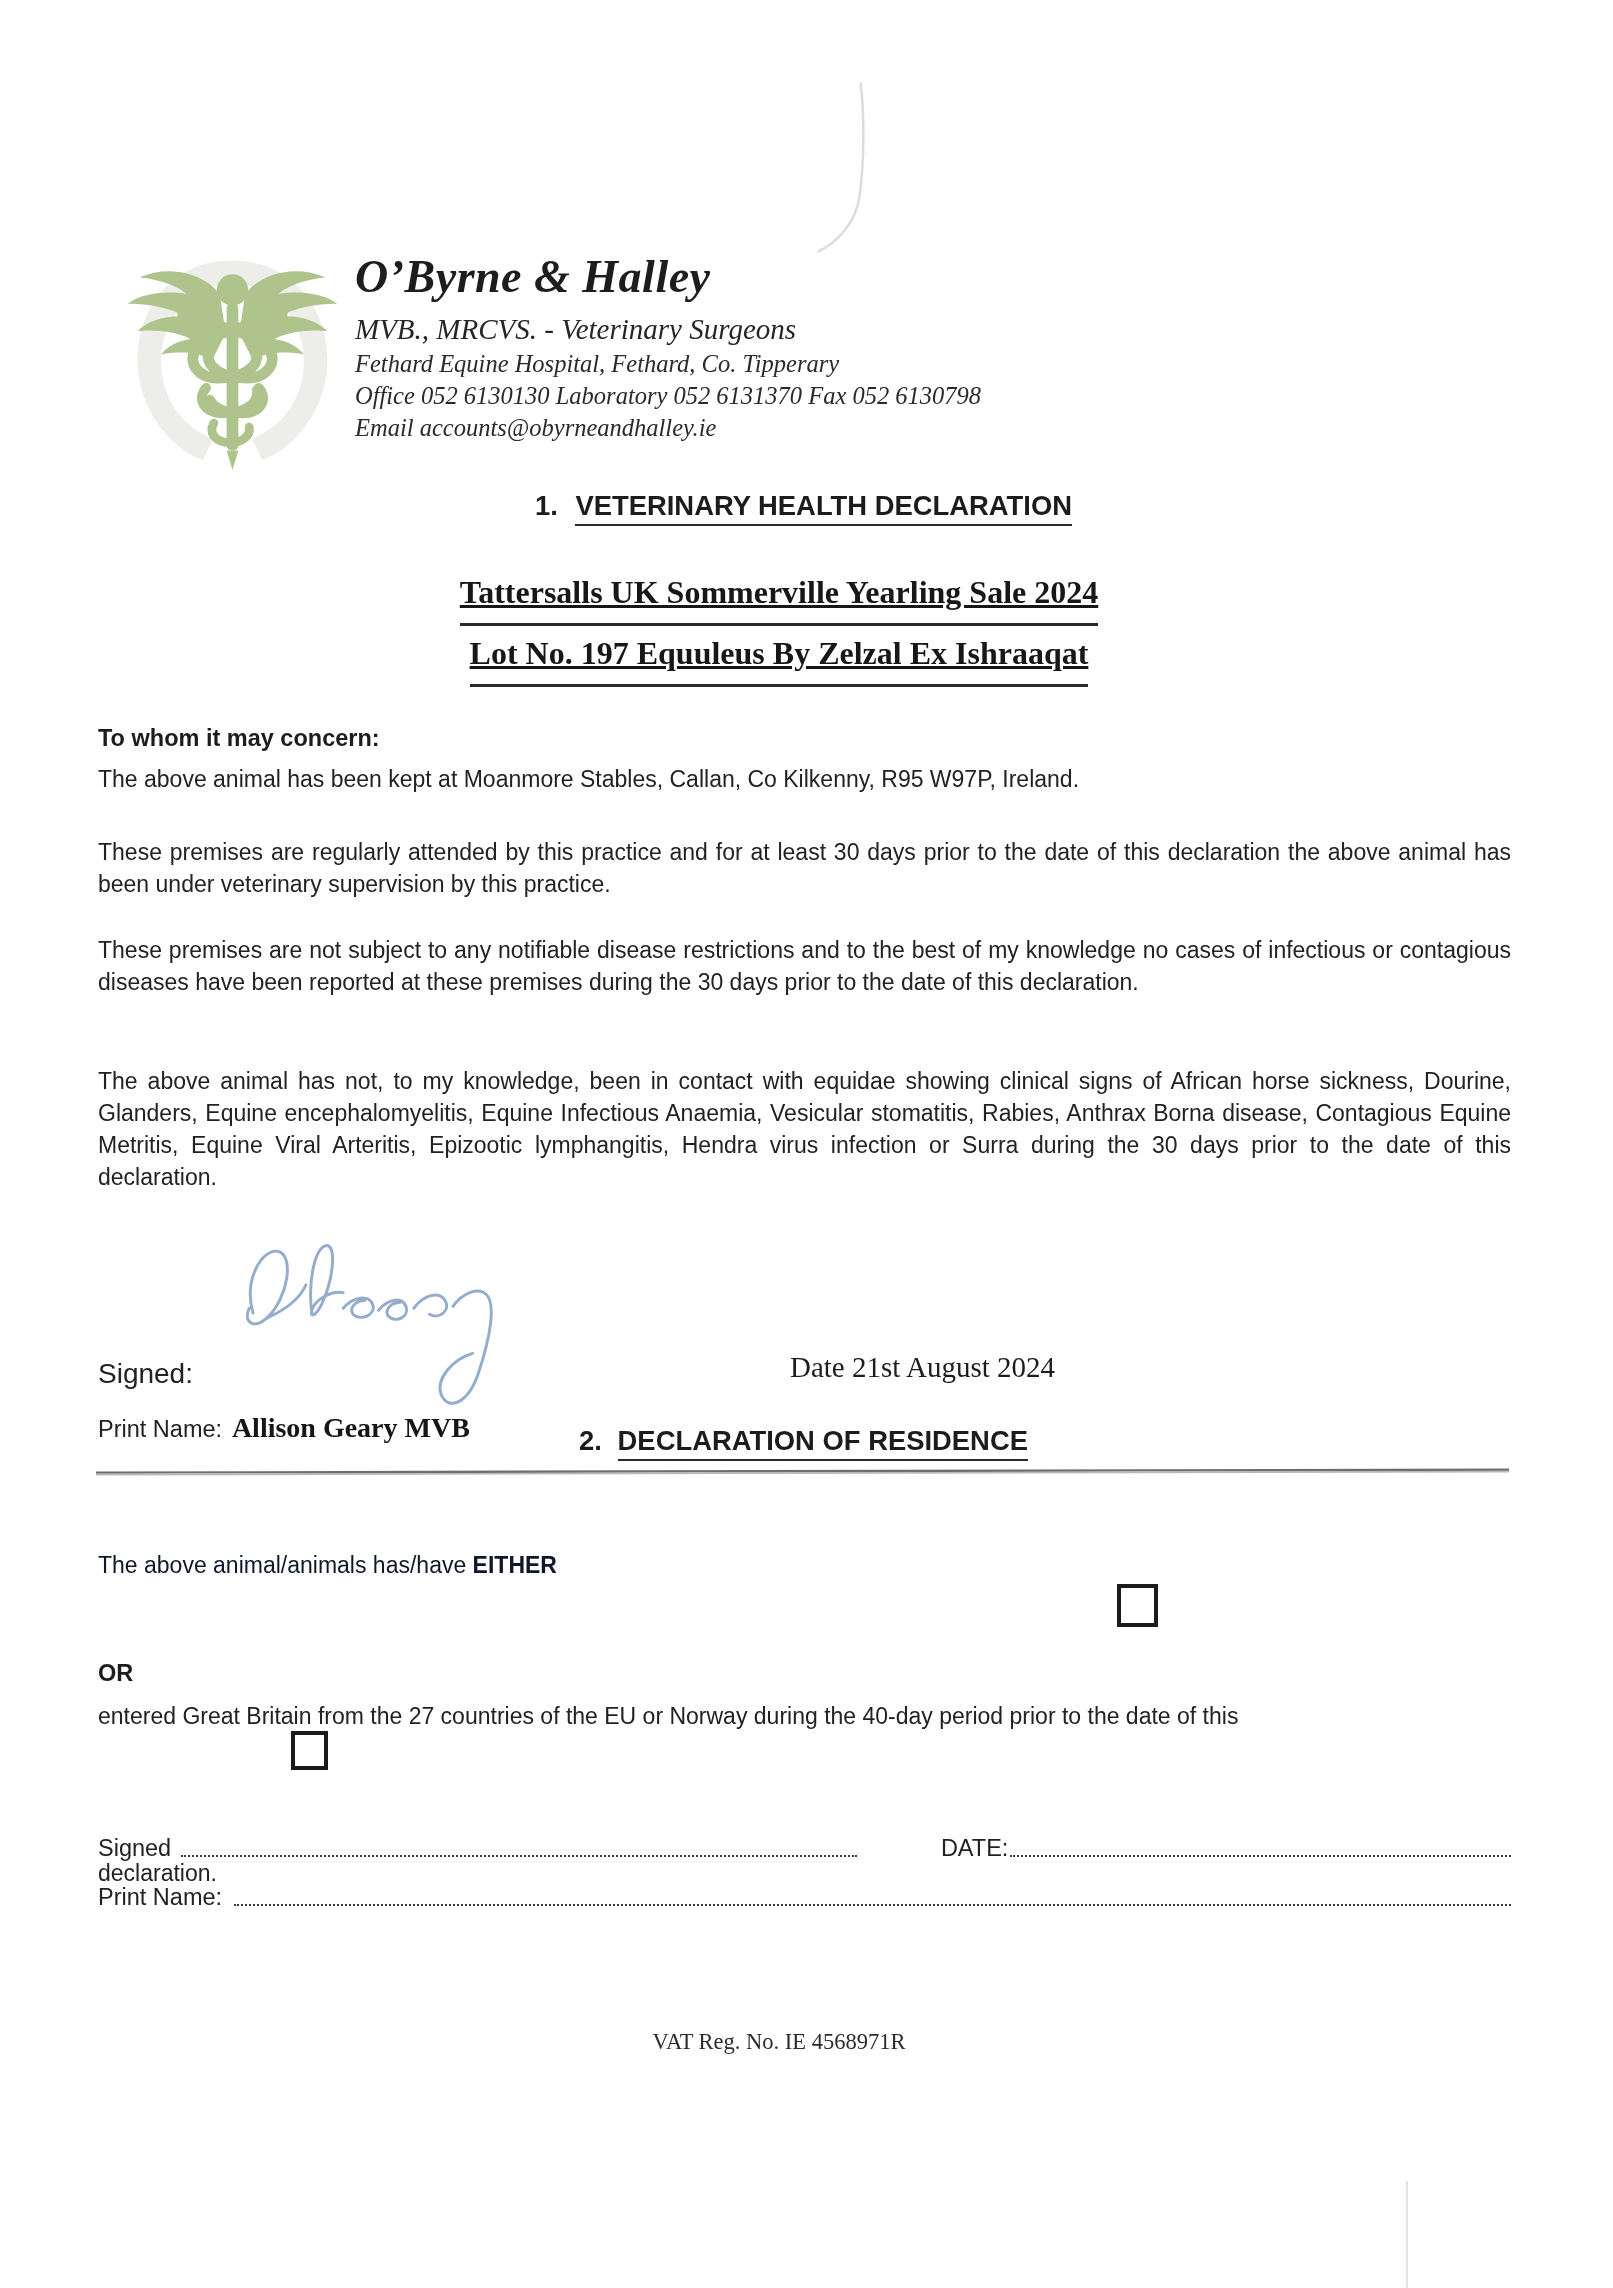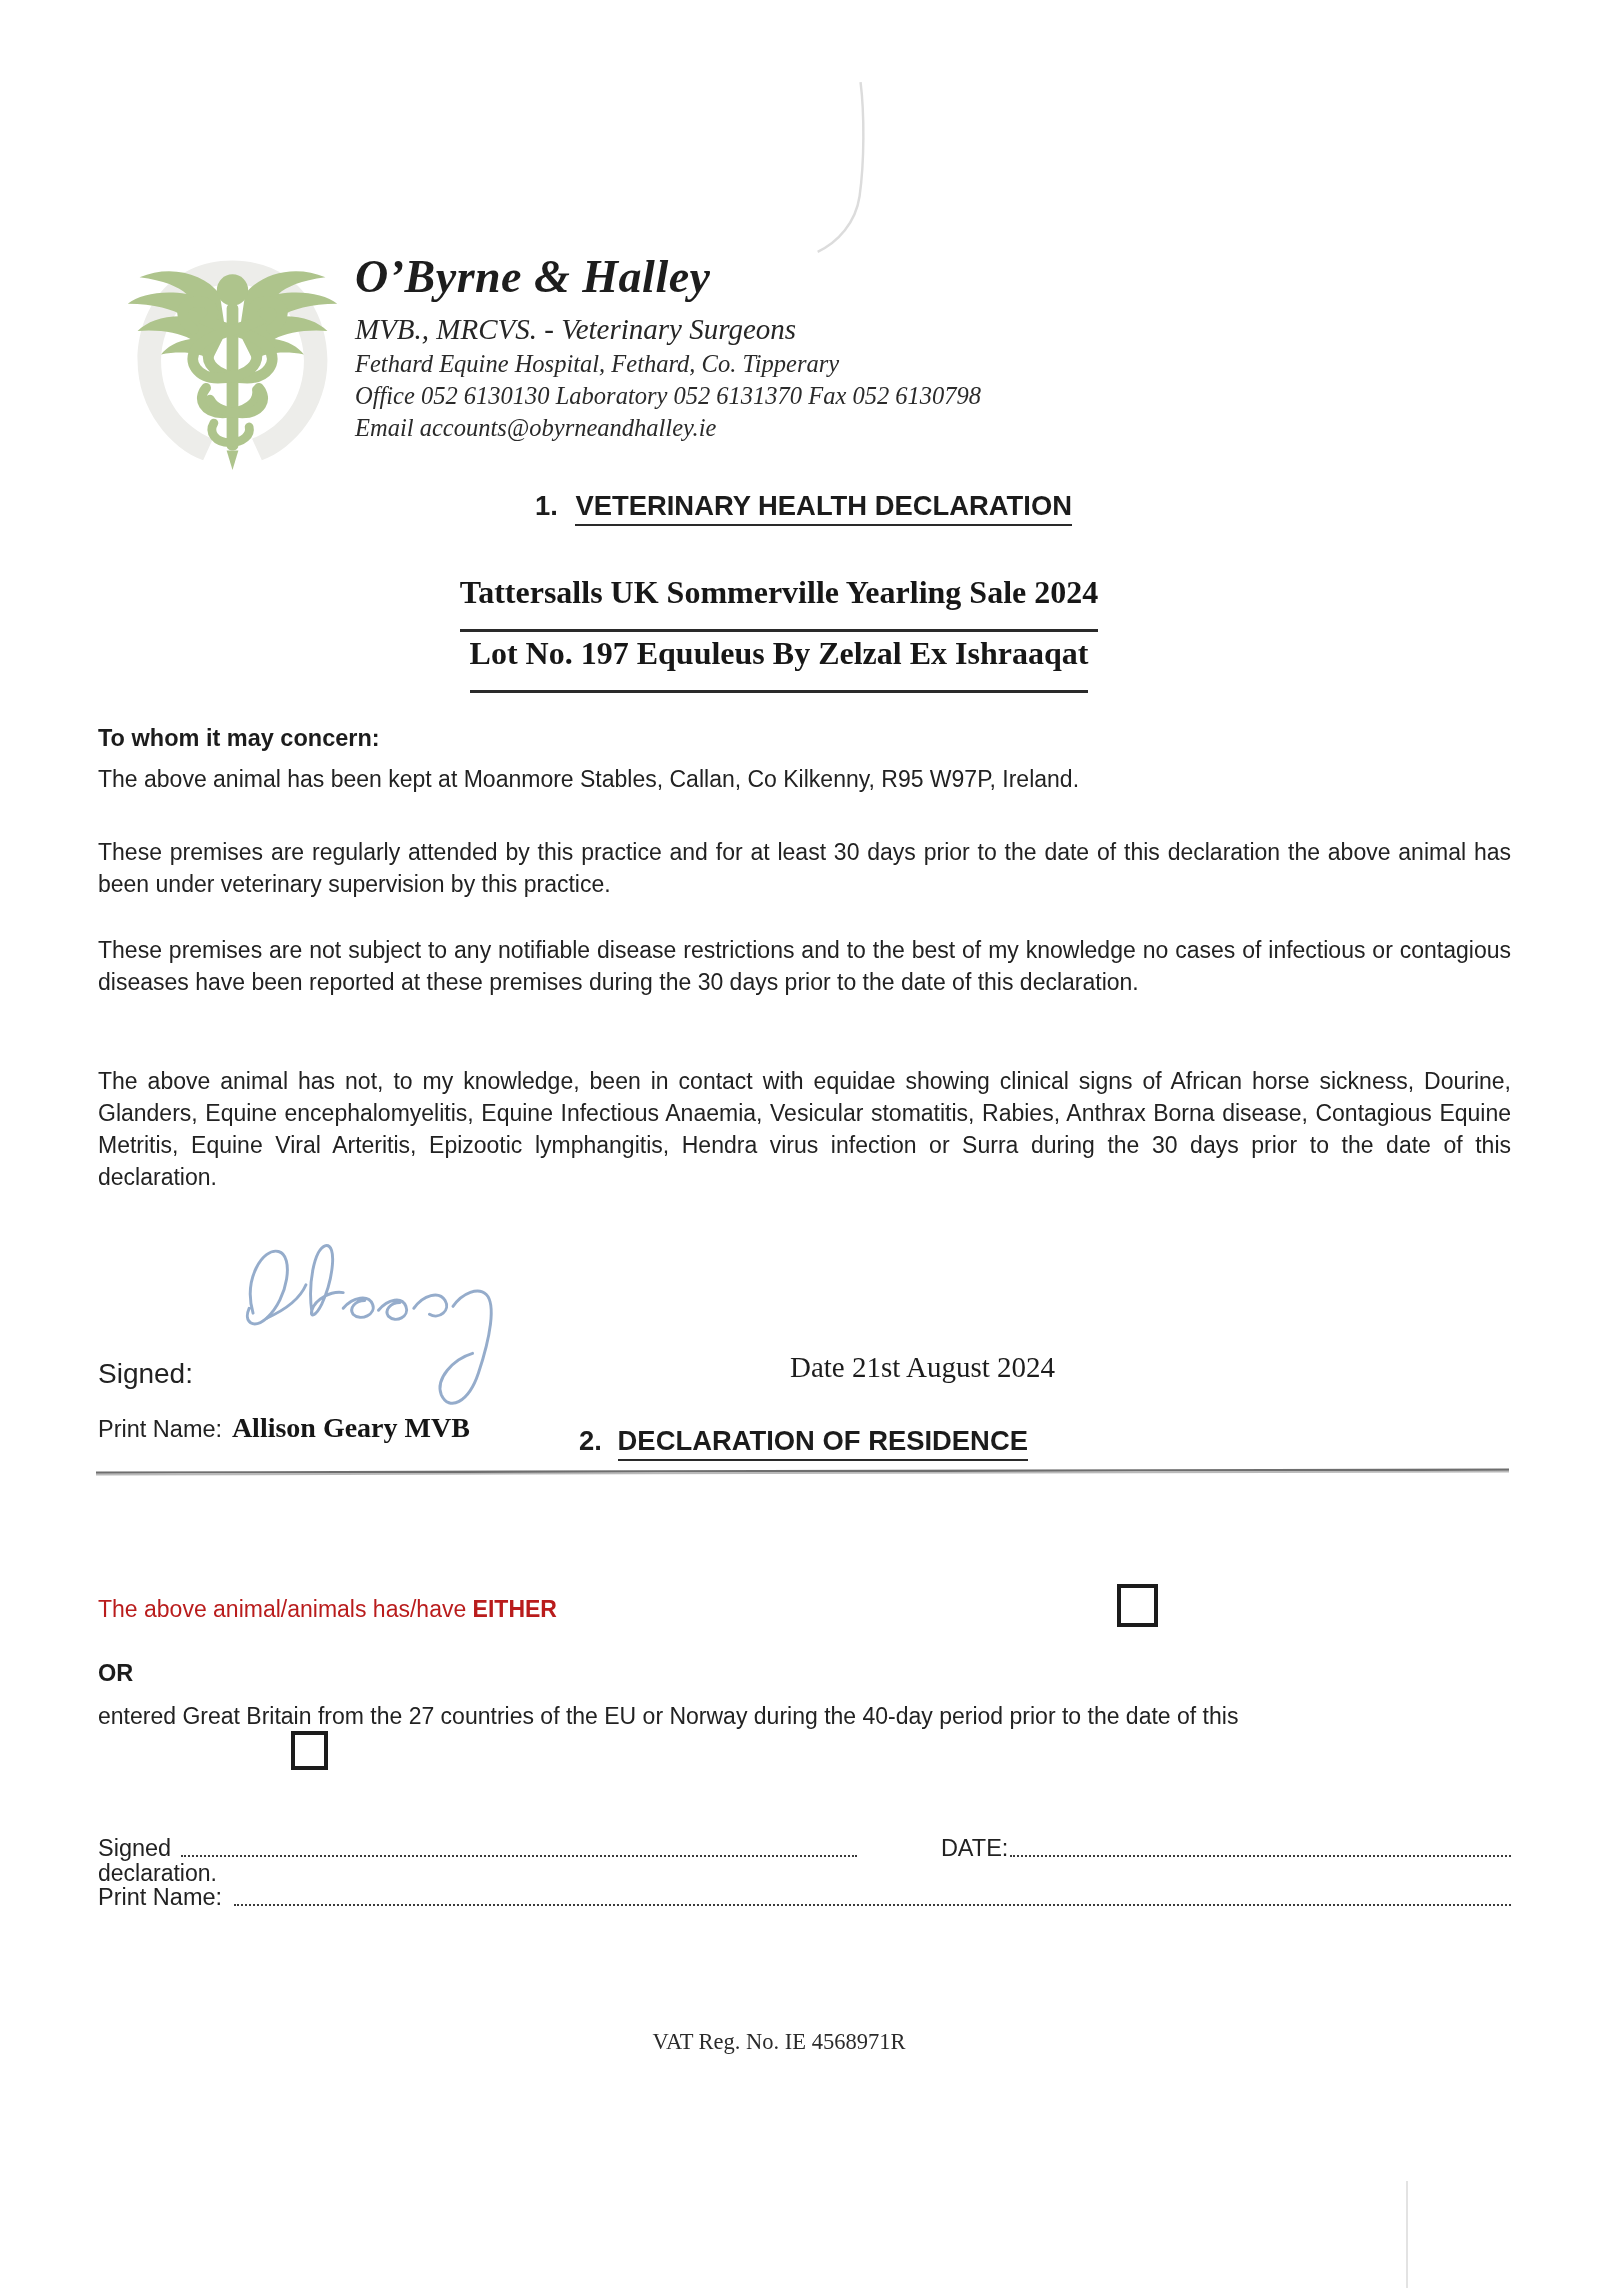--- a/index.html
+++ b/index.html
@@ -19,21 +19,21 @@
   .practice-name{font-size:46px;font-weight:bold;letter-spacing:0.5px;color:#1d1d1d;line-height:1.05;}
   .qualifications{font-size:29px;margin-top:11.8px;color:#262626;}
   .addr-line{font-size:24.5px;margin-top:3.9px;color:#2a2a2a;}
 
   
   .sec1-heading-row{left:98px;top:490px;width:1411px;text-align:center;font-size:27.4px;font-weight:bold;color:#1c1c1c;}
   .sec1-heading-row .num{margin-right:17.6px;}
   .uline{border-bottom:2.9px solid #2a2a2a;padding-bottom:2.9px;}
   .sale-title{left:98px;top:574px;width:1362px;text-align:center;font-family:"Liberation Serif", serif;font-weight:bold;font-size:32px;color:#171717;}
   .lot-title{left:98px;top:635px;width:1362px;text-align:center;font-family:"Liberation Serif", serif;font-weight:bold;font-size:32px;color:#171717;}
-  .uline2{border-bottom:3.9px solid #2a2a2a;padding-bottom:19px;}
+  .uline2{border-bottom:3.9px solid #2a2a2a;padding-bottom:13px;text-decoration:underline;}
 
   
   .body-text{font-size:23px;line-height:32px;color:#222;}
   .salutation{left:98px;top:725px;width:1411px;font-weight:bold;font-size:23.5px;color:#1c1c1c;}
   .para1{left:98px;top:763px;width:1411px;}
   .para2{left:98px;top:836px;width:1413px;text-align:justify;}
   .para3{left:98px;top:934px;width:1413px;text-align:justify;}
   .para4{left:98px;top:1065px;width:1413px;text-align:justify;}
 
   
@@ -44,21 +44,21 @@
   .print-value{font-family:"Liberation Serif", serif;font-weight:bold;font-size:28px;color:#161616;margin-left:9.8px;}
 
   
   .divider{left:96px;top:1470px;width:1413px;height:3.9px;
     background:linear-gradient(180deg,#6e6e6e 0 45%,#b9b9b9 55% 100%);
     transform:rotate(-0.12deg);}
 
   .sec2-heading-row{left:98px;top:1425px;width:1411px;text-align:center;font-size:27.4px;font-weight:bold;color:#1c1c1c;}
   .sec2-heading-row .num{margin-right:15.7px;}
 
-  .either-line{left:98px;top:1552px;width:1411px;font-size:23px;color:#b91c1c;margin-top:44px;}
+  .either-line{left:98px;top:1552px;width:1411px;font-size:23px;color:#0f172a;}
   .either-bold{font-weight:bold;}
   .option1-line{left:98px;top:1604px;font-size:23px;color:#222;}
   .checkbox{border:4.9px solid #1b1b1b;background:#fff;}
   .checkbox1{left:1117px;top:1584px;width:33px;height:35px;}
   .or-label{left:98px;top:1660px;font-size:23.5px;font-weight:bold;color:#1c1c1c;}
   .option2-line1{left:98px;top:1703px;width:1413px;font-size:23px;color:#222;}
   .option2-line2{left:98px;top:1860px;font-size:23px;color:#222;}
   .checkbox2{left:291px;top:1731px;width:29px;height:31px;}
 
   

